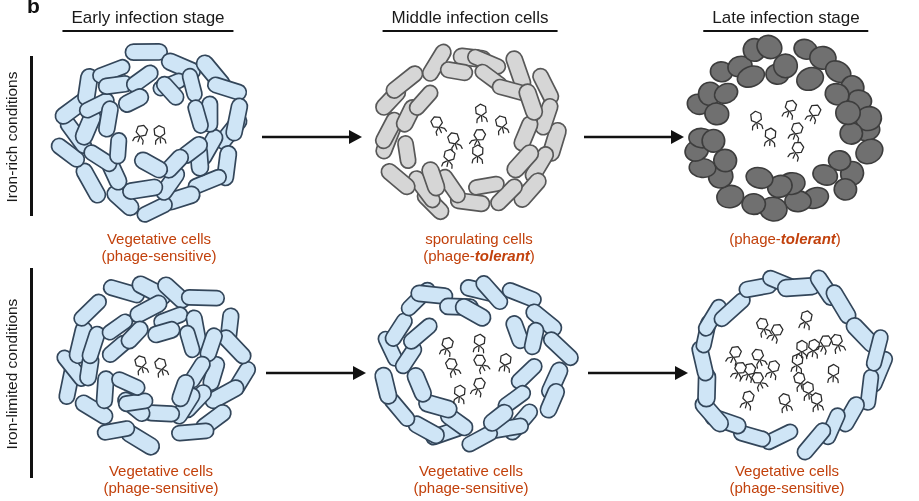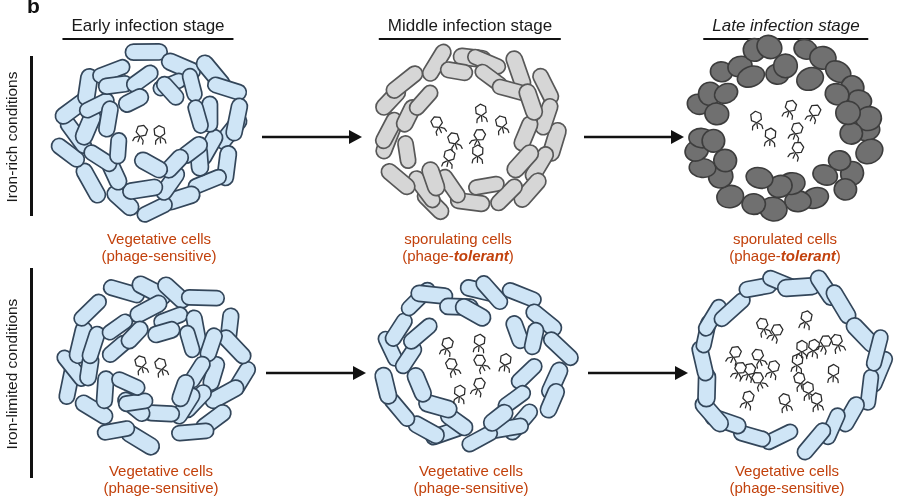--- a/index.html
+++ b/index.html
@@ -9,21 +9,21 @@
     background:#ffffff;
     font-family:"Liberation Sans","DejaVu Sans",sans-serif;
     color:#1a1a1a;
     overflow:hidden;
   }
   .panel-label{
     position:absolute;left:27px;top:-6px;
     font-size:21px;font-weight:700;color:#111;
   }
   .col-header{
-    position:absolute;top:16px;transform:translateX(-50%);
+    position:absolute;top:8px;transform:translateX(-50%);
     font-size:17px;color:#1a1a1a;
     border-bottom:2.5px solid #111;
     padding:0 9px 2px 9px;
     white-space:nowrap;
   }
   .row-line{
     position:absolute;left:30px;width:3px;background:#111;
   }
   .row-label{
     position:absolute;height:20px;
@@ -41,22 +41,22 @@
   .kw-bold-italic{font-style:italic;font-weight:700;}
 </style>
 </head>
 <body>
 
 <div class="fig">
 
   <div class="panel-label">b</div>
 
   <div class="col-header" style="left:148px;">Early infection stage</div>
-  <div class="col-header" style="left:470px;">Middle infection stage</div>
-  <div class="col-header" style="left:786px;font-style:italic;">Late infection stage</div>
+  <div class="col-header" style="left:470px;">Middle infection cells</div>
+  <div class="col-header" style="left:786px;">Late infection stage</div>
 
   <div class="row-line" style="top:56px;height:160px;"></div>
   <div class="row-label" style="left:-77px;top:127px;width:180px;">Iron-rich conditions</div>
   <div class="row-line" style="top:268px;height:210px;"></div>
   <div class="row-label" style="left:-92px;top:364px;width:210px;">Iron-limited conditions</div>
 
   <svg class="cluster" style="left:42px;top:34px;" width="222" height="198">
       <rect x="168.4" y="89.3" width="40.9" height="15.8" rx="7.9" fill="#cfe5f6" stroke="#33465a" stroke-width="1.7" transform="rotate(128.4 188.9 97.2)"></rect>
       <rect x="164.8" y="123.4" width="39.9" height="16.3" rx="8.2" fill="#cfe5f6" stroke="#33465a" stroke-width="1.7" transform="rotate(97.2 184.7 131.6)"></rect>
       <rect x="145.5" y="140.2" width="39.6" height="15.0" rx="7.5" fill="#cfe5f6" stroke="#33465a" stroke-width="1.7" transform="rotate(157.8 165.3 147.7)"></rect>
@@ -457,26 +457,25 @@
   </svg>
   <svg class="arrow" style="left:586px;top:362px;" width="104" height="22">
     <line x1="2" y1="11" x2="90" y2="11" stroke="#111" stroke-width="2.6"></line>
     <polygon points="89,4 102,11 89,18" fill="#111"></polygon>
   </svg>
 
   <div class="caption" style="left:48px;top:230px;">
     <div>Vegetative cells</div>
     <div><span>(phage-</span><span class="cap-kw kw-italic">sensitive</span><span>)</span></div>
   </div>
-  <div class="caption" style="left:347px;top:230px;">
+  <div class="caption" style="left:368px;top:230px;">
     <div>sporulating cells</div>
     <div><span>(phage-</span><span class="cap-kw kw-bold-italic">tolerant</span><span>)</span></div>
   </div>
   <div class="caption" style="left:674px;top:230px;">
-    <div>sporulated cells</div>
     <div><span>(phage-</span><span class="cap-kw kw-bold-italic">tolerant</span><span>)</span></div>
   </div>
   <div class="caption" style="left:50px;top:462px;">
     <div>Vegetative cells</div>
     <div><span>(phage-</span><span class="cap-kw kw-italic">sensitive</span><span>)</span></div>
   </div>
   <div class="caption" style="left:360px;top:462px;">
     <div>Vegetative cells</div>
     <div><span>(phage-</span><span class="cap-kw kw-italic">sensitive</span><span>)</span></div>
   </div>

